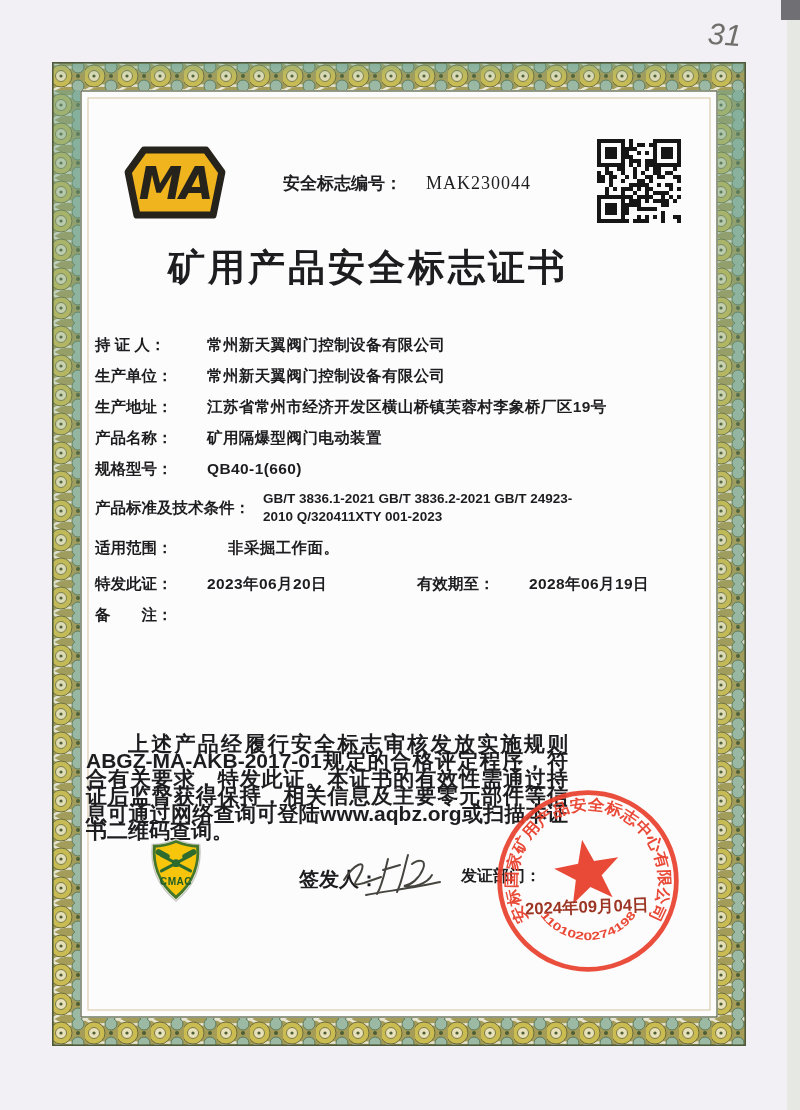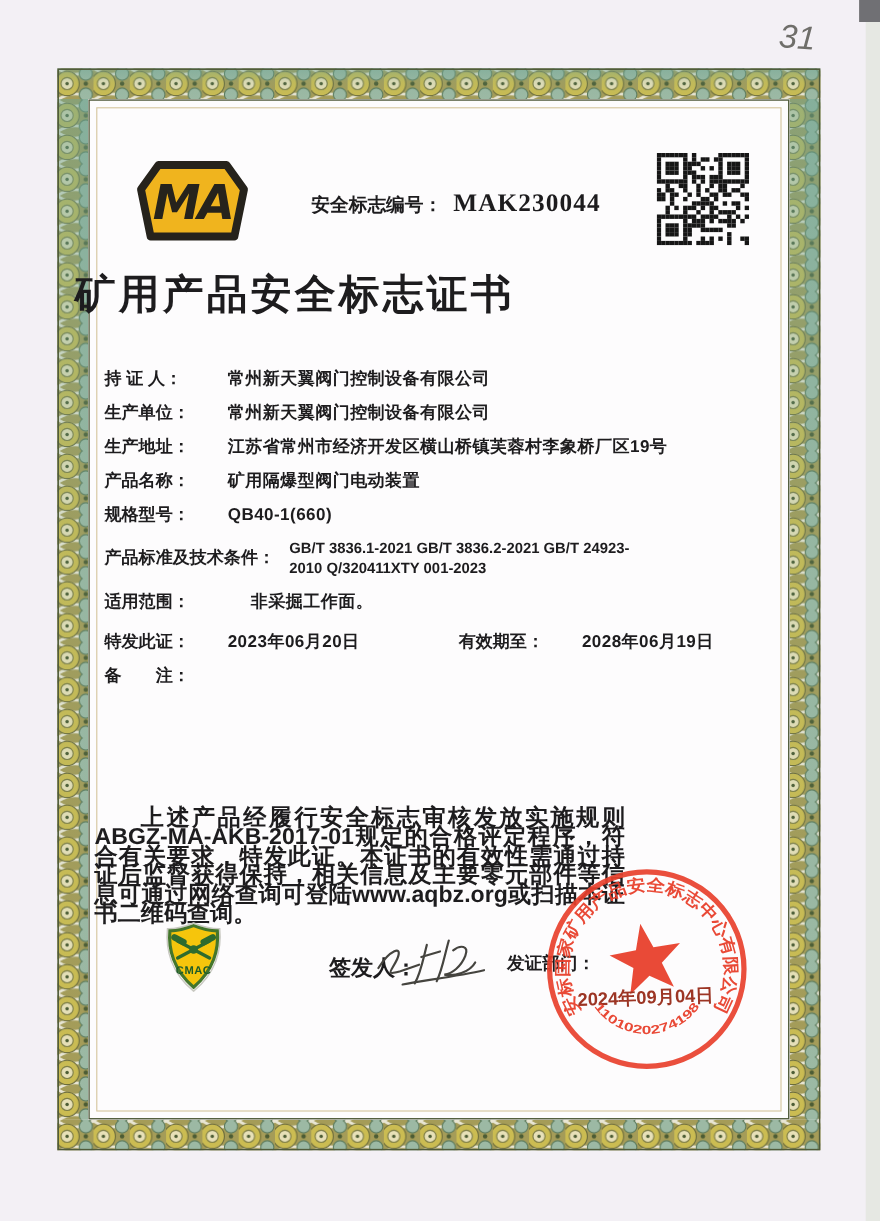--- a/index.html
+++ b/index.html
@@ -6,23 +6,23 @@
   .page{position:relative;width:800px;height:1110px;background:#f3f0f5;overflow:hidden;
         font-family:"Liberation Sans",sans-serif;color:#1d1c1e;}
   .scan-strip{position:absolute;right:0;top:0;width:13px;height:1110px;background:#e6e8e3;}
   .scan-notch{position:absolute;left:781px;top:0;width:19px;height:20px;background:#707074;}
   .pageno{position:absolute;left:708px;top:18px;font-size:30px;color:#6f6e6a;
           font-style:italic;transform:rotate(4deg);font-weight:400;}
   .frame{position:absolute;left:52px;top:62px;}
   
   .ma-logo{position:absolute;left:124px;top:146px;}
   .certno{position:absolute;left:283px;top:172px;font-size:17px;font-weight:bold;white-space:nowrap;}
-  .certno .val{font-family:"Liberation Serif",serif;font-weight:700;font-size:23px;margin-left:10px;letter-spacing:1px;}
+  .certno .val{font-family:"Liberation Serif",serif;font-weight:400;font-size:18px;margin-left:24px;letter-spacing:1px;}
   .qr{position:absolute;left:597px;top:139px;width:84px;height:84px;}
-  .title{position:absolute;left:68px;top:243px;width:640px;
+  .title{position:absolute;left:48px;top:243px;width:640px;text-align:center;
          font-size:37px;font-weight:bold;letter-spacing:3px;white-space:nowrap;}
   
   .fields{position:absolute;left:95px;top:335px;width:575px;}
   .frow{display:flex;margin-bottom:11px;font-size:15.5px;font-weight:bold;line-height:20px;}
   .frow .lab{width:112px;flex:0 0 auto;white-space:nowrap;}
   .frow .val{letter-spacing:.4px;}
   .frow.std{align-items:center;margin-bottom:12px;}
   .frow.std .lab{width:168px;}
   .frow.std .val{width:318px;font-size:13.5px;line-height:18px;letter-spacing:0;}
   .frow.apply{margin-bottom:16px;gap:21px;}

